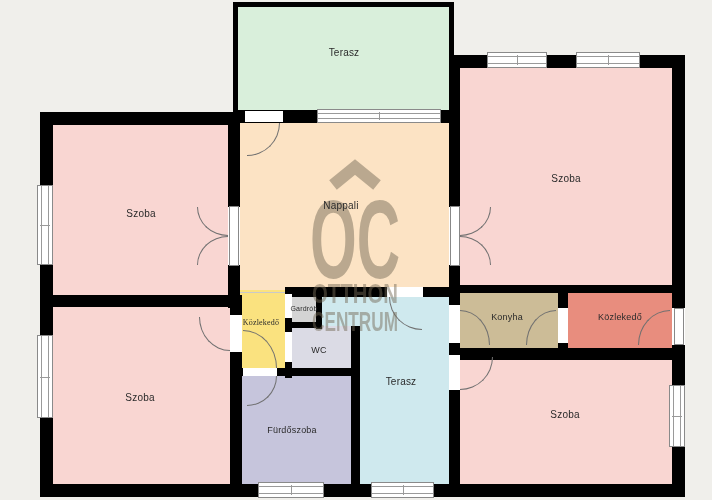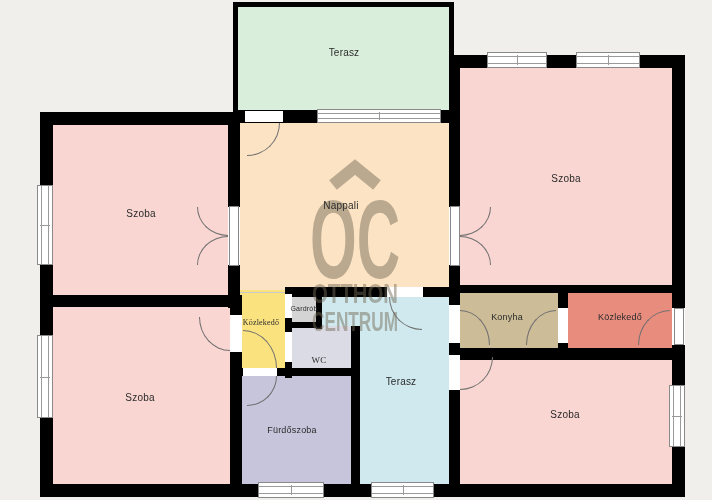--- a/index.html
+++ b/index.html
@@ -114,21 +114,21 @@
     </g>
   </svg>
 
   <div id="labels">
       <span class="room-label" style="left: 344px; top: 52px; font-size: 10px; text-align: center;">Terasz</span>
       <span class="room-label" style="left: 141px; top: 213px; font-size: 10px;">Szoba</span>
       <span class="room-label" style="left: 341px; top: 205px; font-size: 10px;">Nappali</span>
       <span class="room-label" style="left: 566px; top: 178px; font-size: 10px;">Szoba</span>
       <span class="room-label" style="left: 261px; top: 322px; font-size: 8px; font-family: Liberation Serif, serif;">Közlekedő</span>
       <span class="room-label" style="left: 304px; top: 308px; font-size: 7px;">Gardrób</span>
-      <span class="room-label" style="left: 319px; top: 360px; font-size: 9px; font-family: Liberation Serif, serif;">WC</span>
+      <span class="room-label" style="left: 319px; top: 350px; font-size: 9px;">WC</span>
       <span class="room-label" style="left: 401px; top: 381px; font-size: 10px;">Terasz</span>
       <span class="room-label" style="left: 507px; top: 317px; font-size: 9px;">Konyha</span>
       <span class="room-label" style="left: 620px; top: 317px; font-size: 9px;">Közlekedő</span>
       <span class="room-label" style="left: 140px; top: 397px; font-size: 10px;">Szoba</span>
       <span class="room-label" style="left: 292px; top: 430px; font-size: 9px;">Fürdőszoba</span>
       <span class="room-label" style="left: 565px; top: 414px; font-size: 10px;">Szoba</span>
     </div>
 </div>
 
 </body></html>

